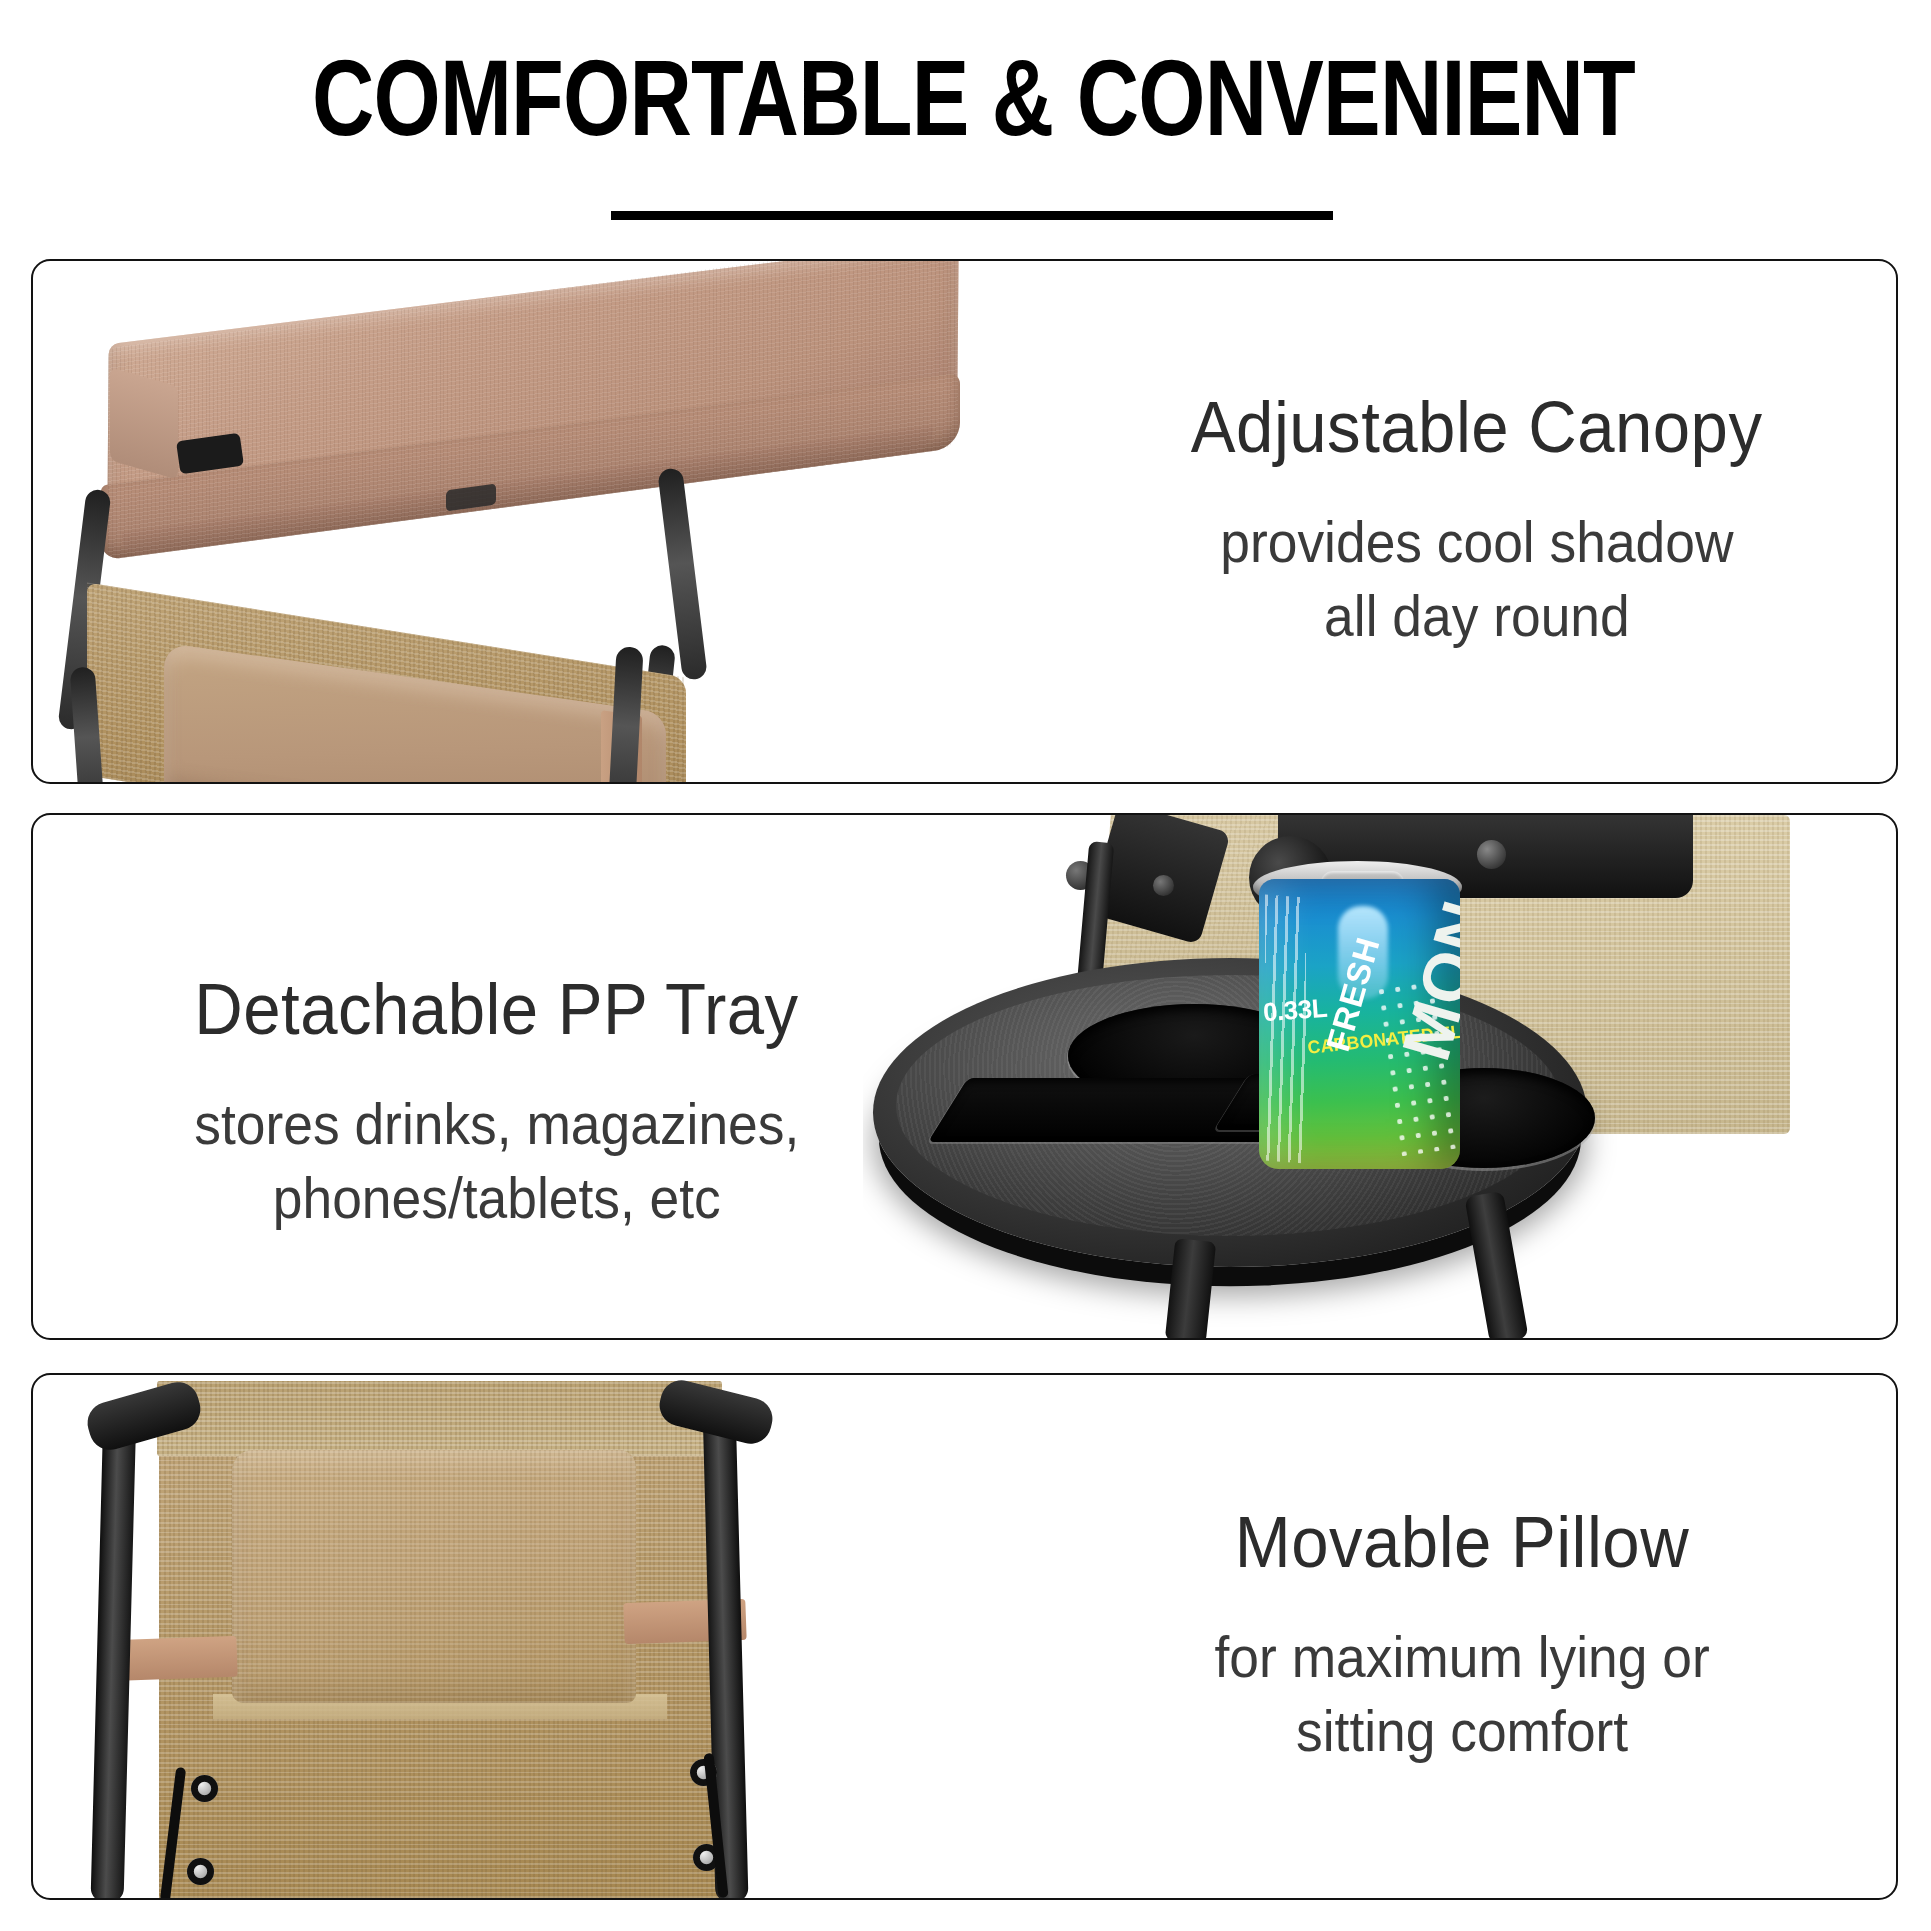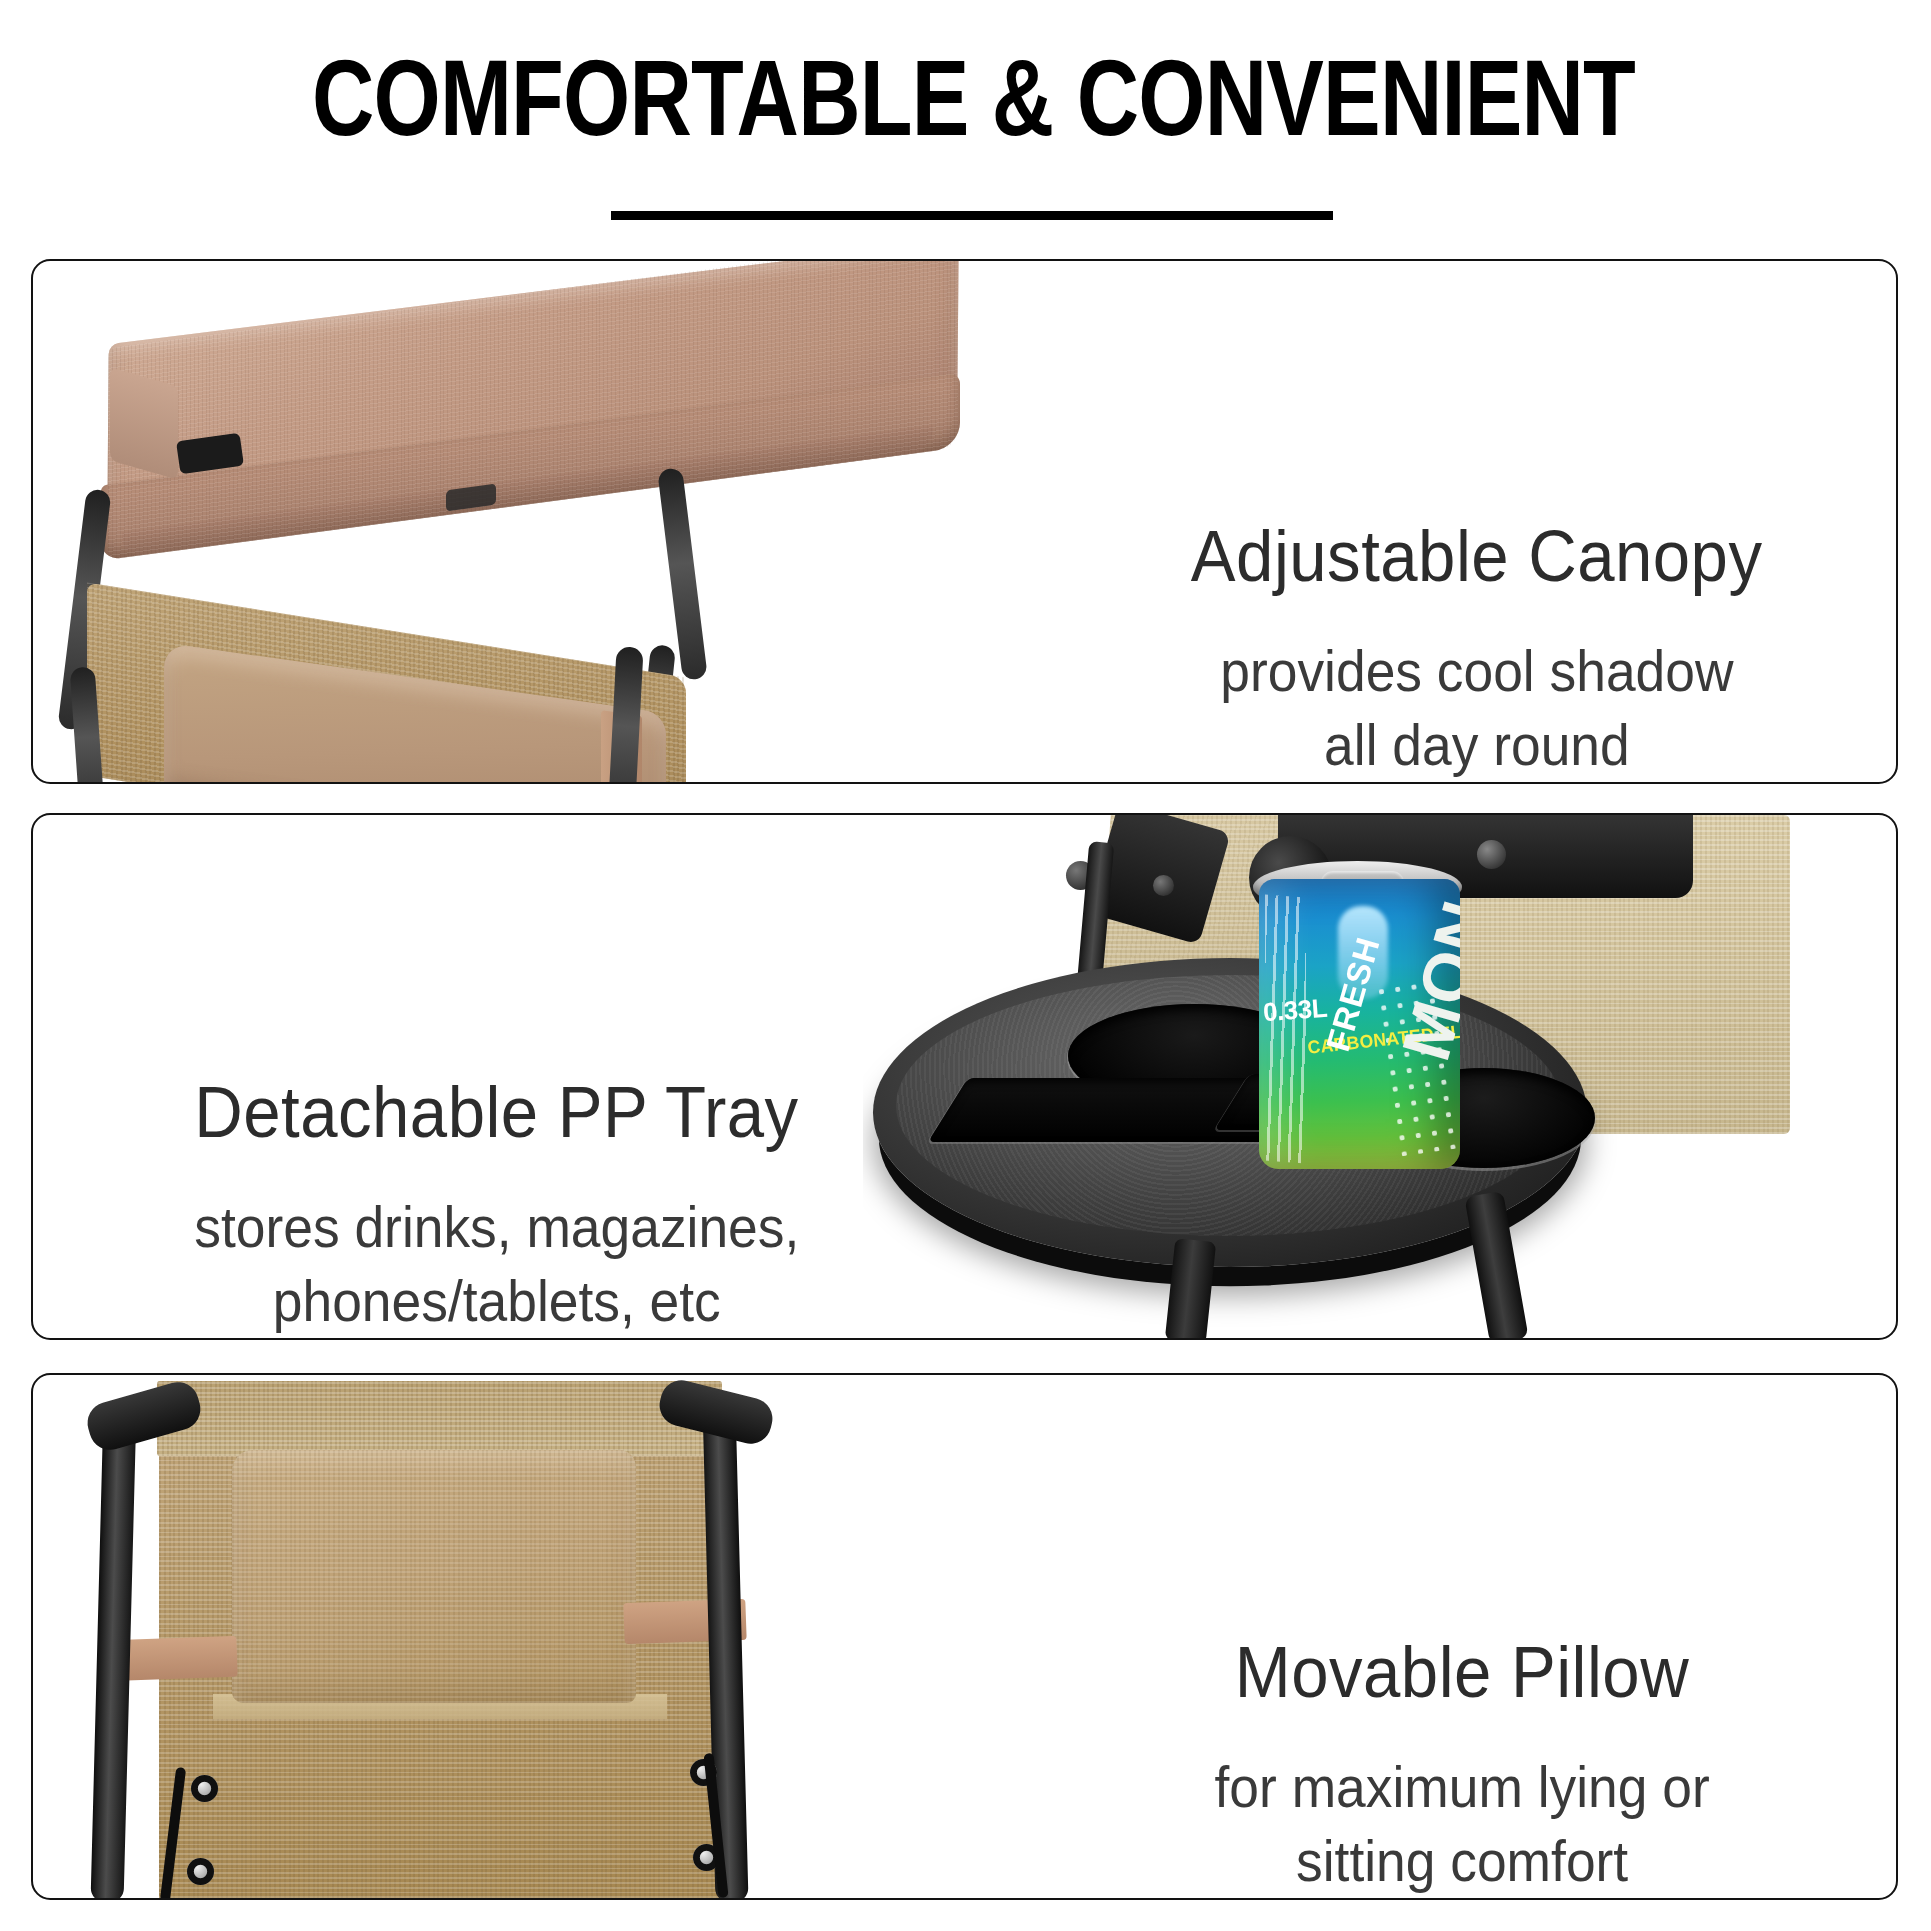--- a/index.html
+++ b/index.html
@@ -23,26 +23,26 @@
     position:absolute;left:31px;width:1867px;
     border:2.9px solid #121212;border-radius:19.3px;background:#fff;
     overflow:hidden;box-sizing:border-box;
   }
   #panel-1{top:259px;height:525px;}
   #panel-2{top:813px;height:527px;}
   #panel-3{top:1373px;height:527px;}
 
   .panel-media{position:absolute;top:0;height:100%;overflow:hidden;}
   .panel-text{position:absolute;top:0;height:100%;display:flex;flex-direction:column;
-              align-items:center;justify-content:flex-end;}
+              align-items:center;justify-content:center;}
 
   
   #panel-1 .panel-media{left:0;width:1023px;}
   #panel-1 .panel-text{left:1023px;width:841px;}
-  #panel-2 .panel-text{left:0;width:927px;}
+  #panel-2 .panel-text{left:0;width:927px;margin-top:27px;}
   #panel-2 .panel-media{left:830px;width:1034px;}
   #panel-3 .panel-media{left:0;width:994px;}
   #panel-3 .panel-text{left:994px;width:870px;}
 
   .feat-title{
     font-family:"Liberation Sans Narrow","Liberation Sans",sans-serif;
     font-size:73px;font-weight:400;color:#2c2c2c;letter-spacing:0.5px;
     transform:scaleX(0.92);white-space:nowrap;margin:0 0 42px 0;line-height:1;
   }
   .feat-body{

